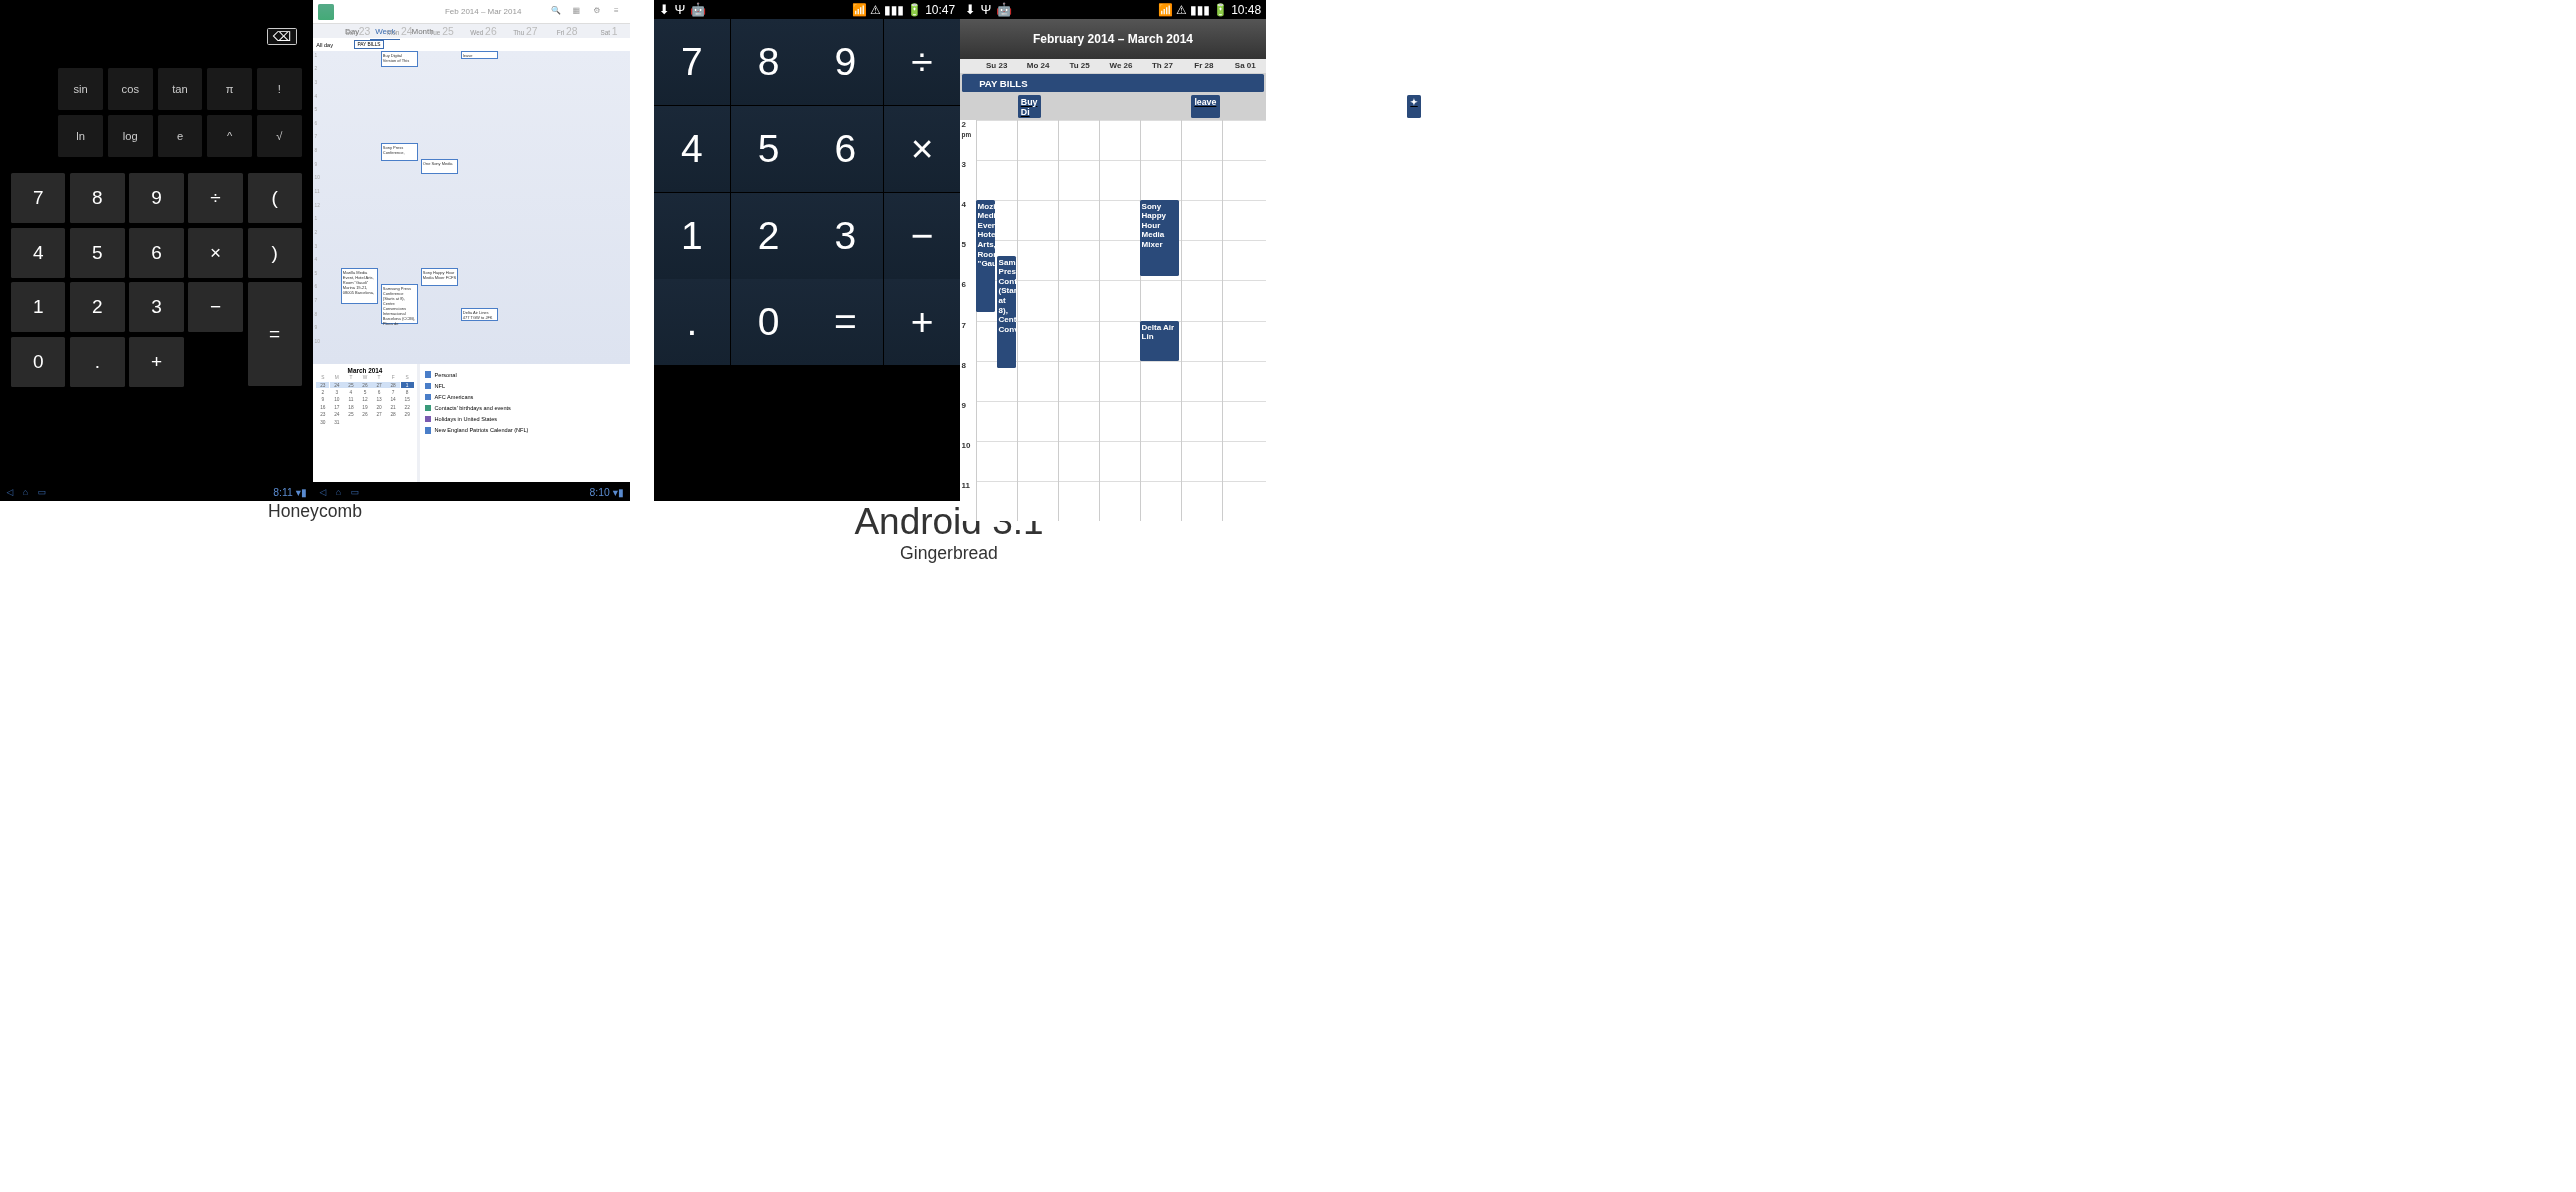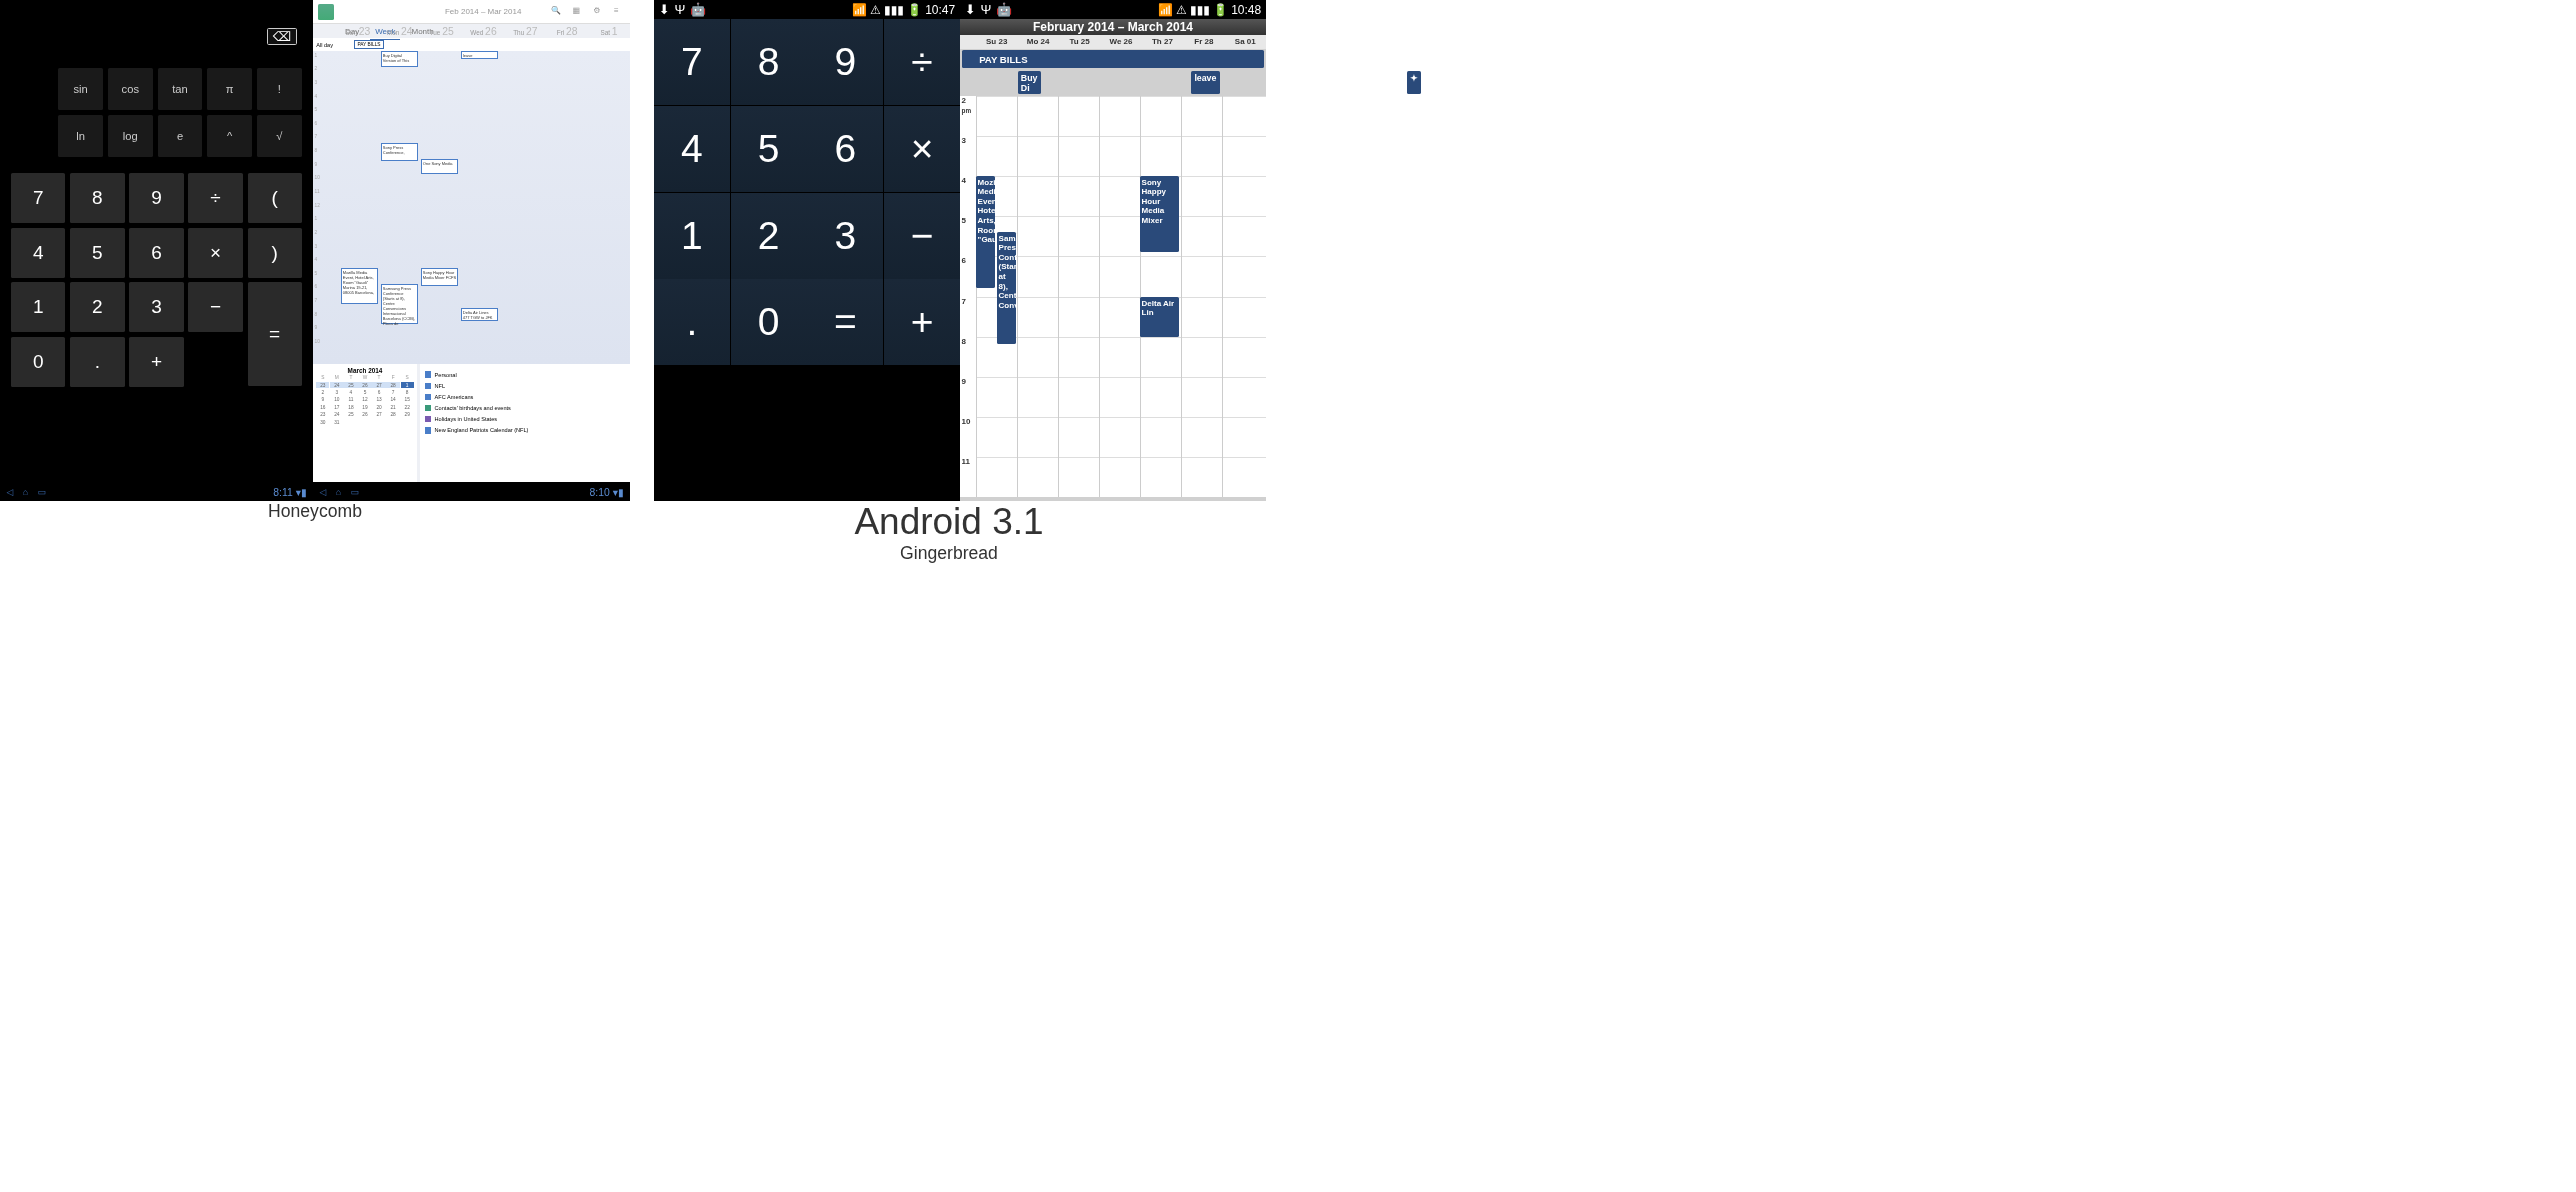--- a/index.html
+++ b/index.html
@@ -54,24 +54,24 @@
 .gb-status { height: 19px; background: #000; display: flex; align-items: center; padding: 0 4.8px; }
 .gb-status .l { display: flex; gap: 4.8px; }
 .gb-status .r { margin-left: auto; display: flex; gap: 3.2px; align-items: center; color: #fff; font-size: 12px; }
 .gb-disp { height: 136px; background: linear-gradient(#0a1420,#08101a); position: relative; }
 .gb-clear { position: absolute; right: 9.6px; bottom: 16px; color: #fff; font-size: 15.2px; font-weight: bold; letter-spacing: 0.8px; }
 .gb-btns { display: grid; grid-template-columns: repeat(4,1fr); gap: 0.8px; background: #000; }
 .gb-btn { background: linear-gradient(#1a2838,#152230); color: #fff; height: 86px; display: flex; align-items: center; justify-content: center; font-size: 39px; font-weight: 300; }
 
 
 .gb-cal { width: 306px; height: 501px; background: #d0d0d0; position: relative; }
-.gb-cal-title { height: 16px; background: linear-gradient(#555,#333); color: #fff; display: flex; align-items: center; justify-content: center; font-size: 12px; font-weight: bold; }
+.gb-cal-title { height: 40px; background: linear-gradient(#555,#333); color: #fff; display: flex; align-items: center; justify-content: center; font-size: 12px; font-weight: bold; }
 .gb-cal-days { display: grid; grid-template-columns: 16px repeat(7,1fr); background: #e8e8e8; font-size: 8px; text-align: center; padding: 2.4px 0; font-weight: bold; color: #333; }
 .gb-cal-allday { height: 17.6px; background: #2a4a7a; color: #fff; font-size: 9.6px; font-weight: bold; display: flex; align-items: center; padding-left: 17.6px; margin: 1.6px; border-radius: 1.6px; }
-.gb-cal-row2 { display: flex; gap: 1.6px; padding: 1.6px; }
+.gb-cal-row2 { display: flex; gap: 1.6px; padding: 1.6px; text-decoration: underline; }
 .gb-cal-chip { background: #2a4a7a; color: #fff; font-size: 8.8px; padding: 1.6px 3.2px; border-radius: 1.6px; font-weight: bold; }
 .gb-weekgrid { position: relative; height: 401px; background: #fff; }
 .gb-hourlbl { position: absolute; left: 1.6px; font-size: 8px; font-weight: bold; color: #333; }
 .gb-vline { position: absolute; top: 0; bottom: 0; width: 0.8px; background: #ccc; }
 .gb-hline { position: absolute; left: 16px; right: 0; height: 0.8px; background: #ddd; }
 .gb-ev { position: absolute; background: #2a4a7a; color: #fff; font-size: 8px; padding: 1.6px; border-radius: 1.6px; font-weight: bold; line-height: 1.2; overflow: hidden; }
 .lbl-big { font-size: 37px; font-weight: 300; color: #333; }
 .lbl-sm { font-size: 17.6px; font-weight: 300; color: #333; }
 .labelrow { display: flex; }
 .labelrow > div { text-align: center; }

